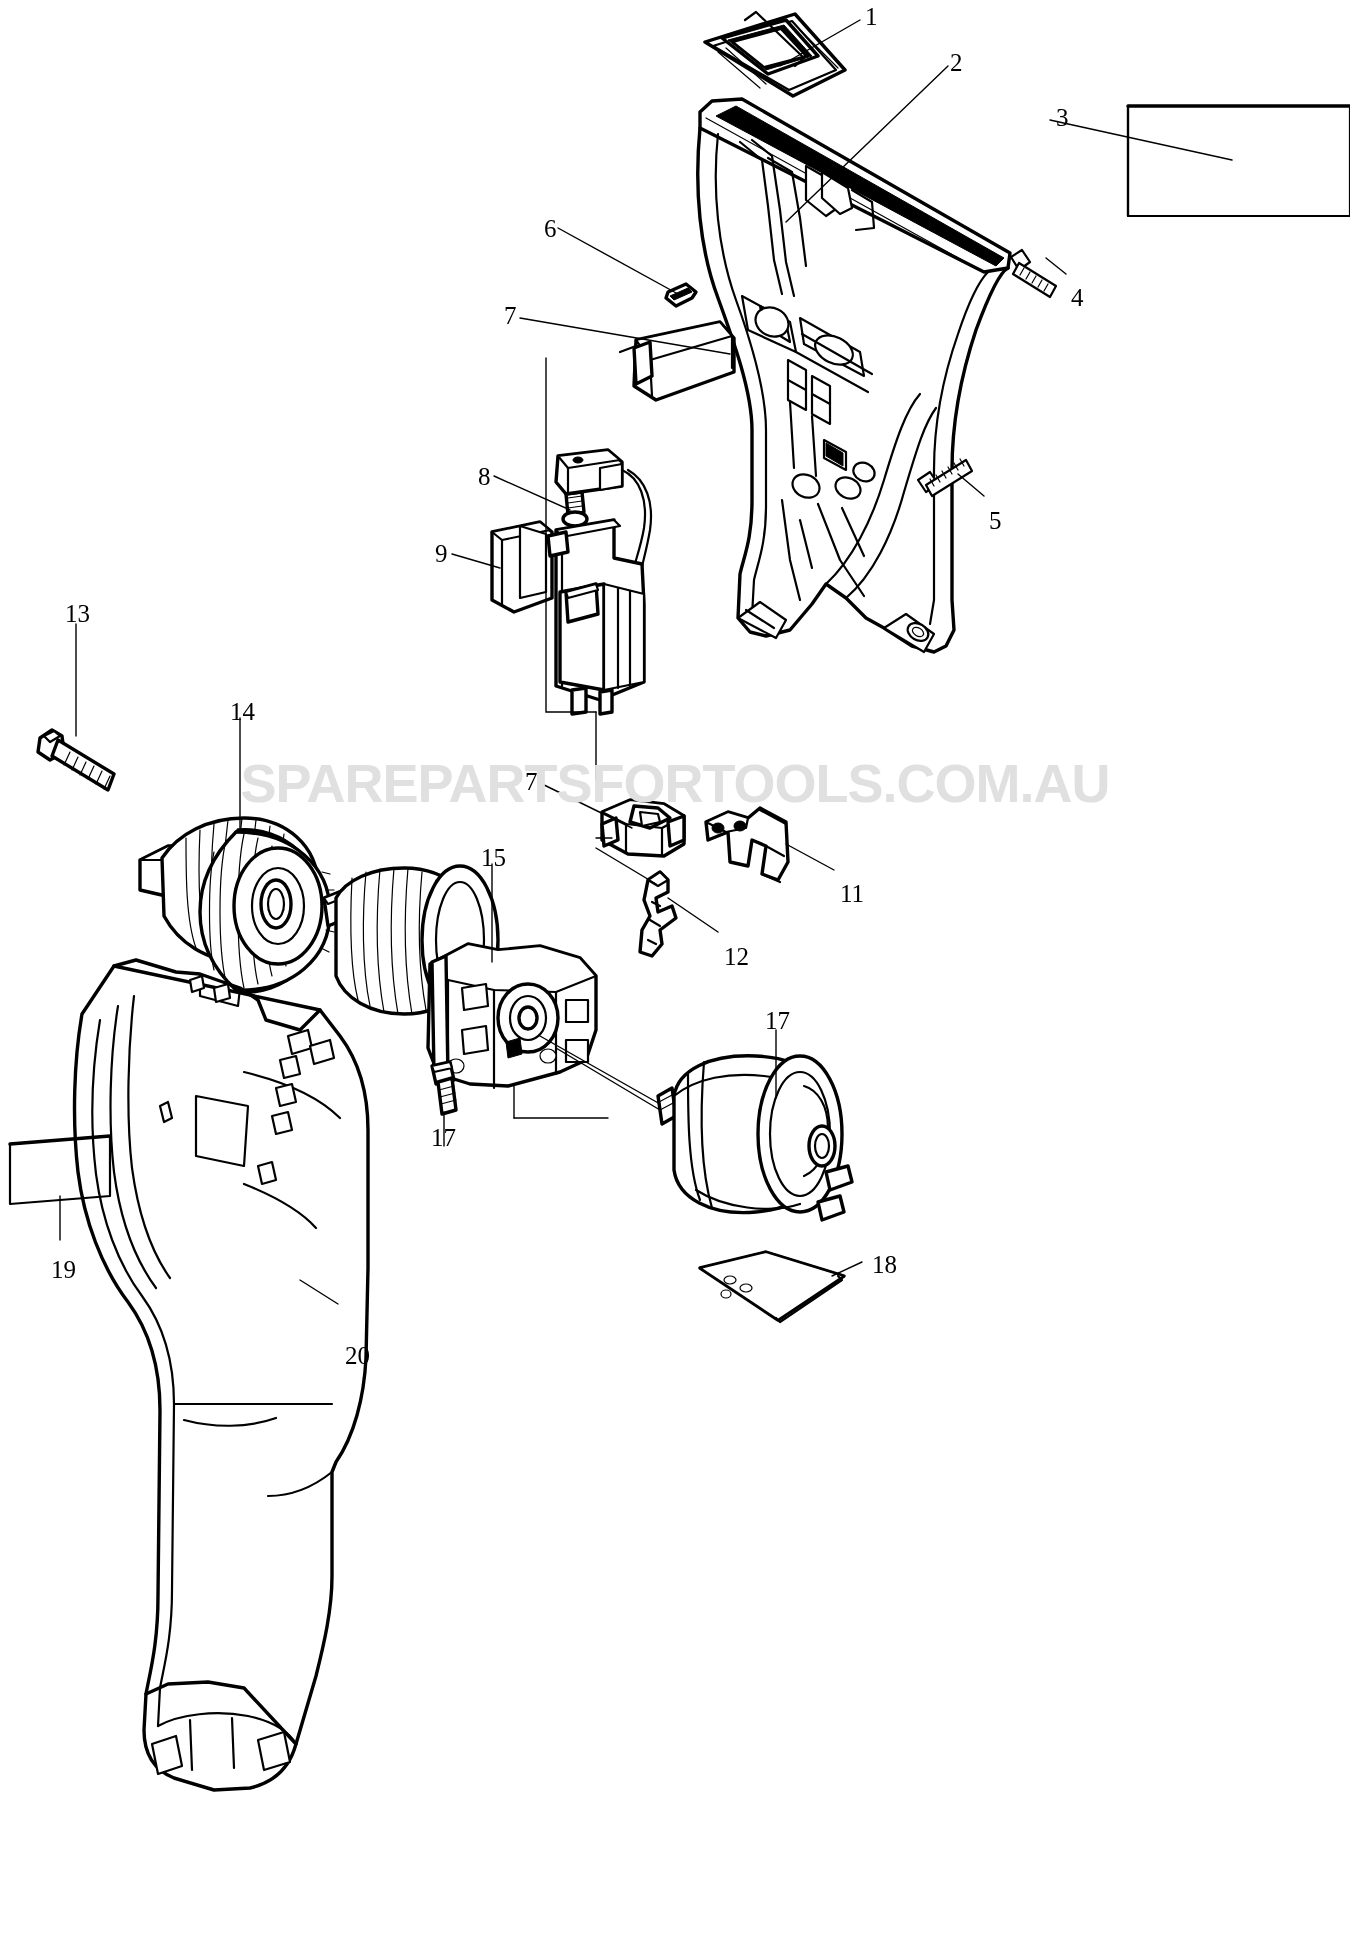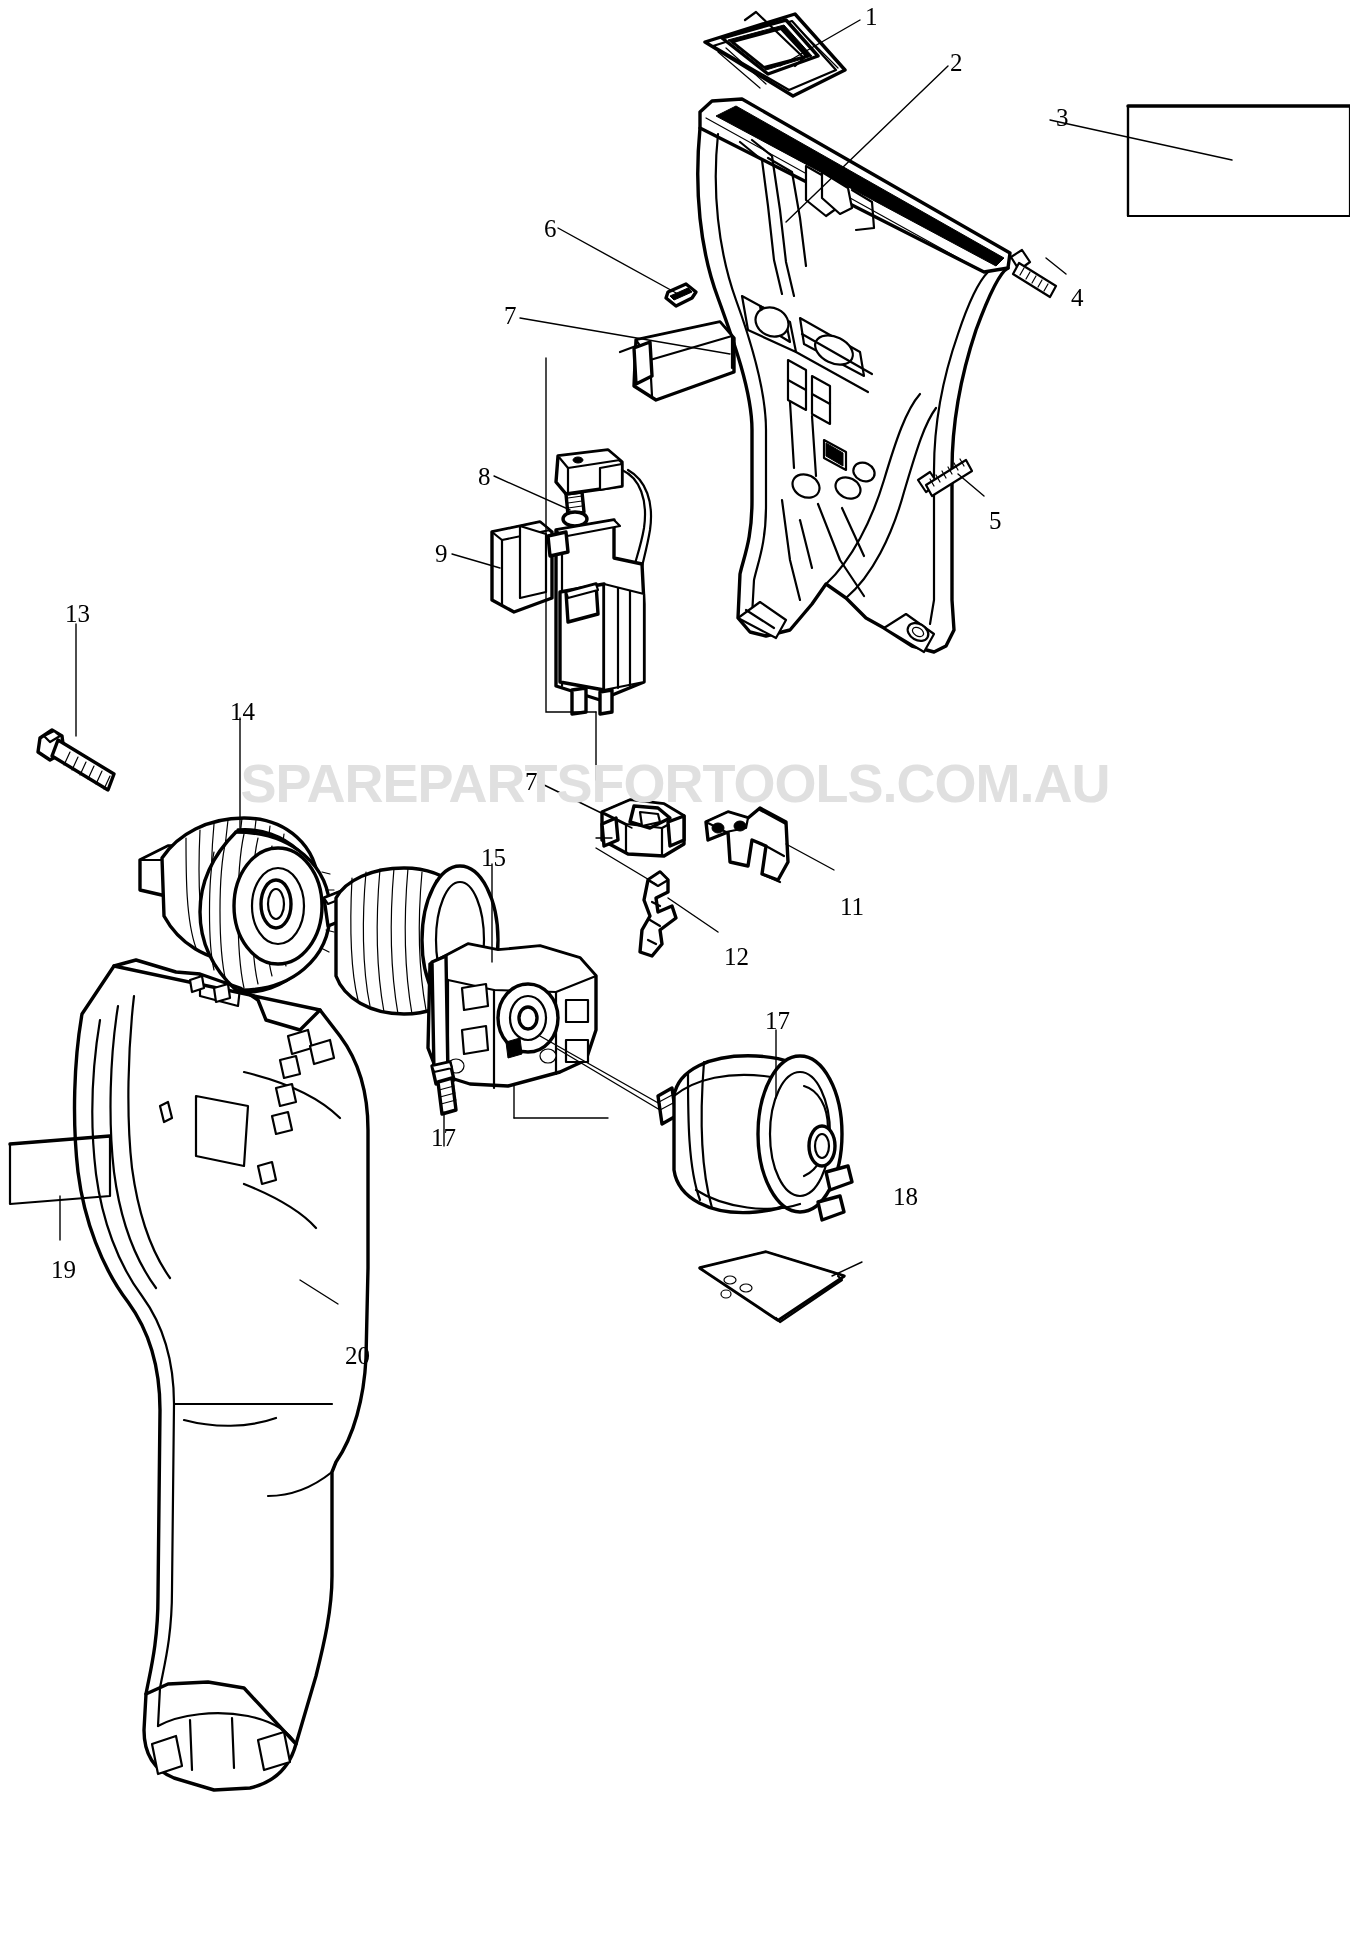--- a/index.html
+++ b/index.html
@@ -529,24 +529,24 @@
   <div class="callout" style="left:865px; top:4px;">1</div>
   <div class="callout" style="left:950px; top:50px;">2</div>
   <div class="callout" style="left:1056px; top:105px;">3</div>
   <div class="callout" style="left:1071px; top:285px;">4</div>
   <div class="callout" style="left:989px; top:508px;">5</div>
   <div class="callout" style="left:544px; top:216px;">6</div>
   <div class="callout" style="left:504px; top:303px;">7</div>
   <div class="callout" style="left:478px; top:464px;">8</div>
   <div class="callout" style="left:435px; top:541px;">9</div>
   <div class="callout" style="left:525px; top:769px;">7</div>
-  <div class="callout" style="left:840px; top:881px;margin-top:13px;">11</div>
+  <div class="callout" style="left:840px; top:881px;">11</div>
   <div class="callout" style="left:724px; top:944px;">12</div>
   <div class="callout" style="left:65px; top:601px;">13</div>
   <div class="callout" style="left:230px; top:699px;">14</div>
   <div class="callout" style="left:481px; top:845px;">15</div>
   <div class="callout" style="left:765px; top:1008px;">17</div>
   <div class="callout" style="left:431px; top:1125px;">17</div>
-  <div class="callout" style="left:872px; top:1184px;margin-left:21px;">18</div>
+  <div class="callout" style="left:872px; top:1252px;">18</div>
   <div class="callout" style="left:51px; top:1257px;">19</div>
   <div class="callout" style="left:345px; top:1343px;">20</div>
 
 </div>
 
 </body></html>

